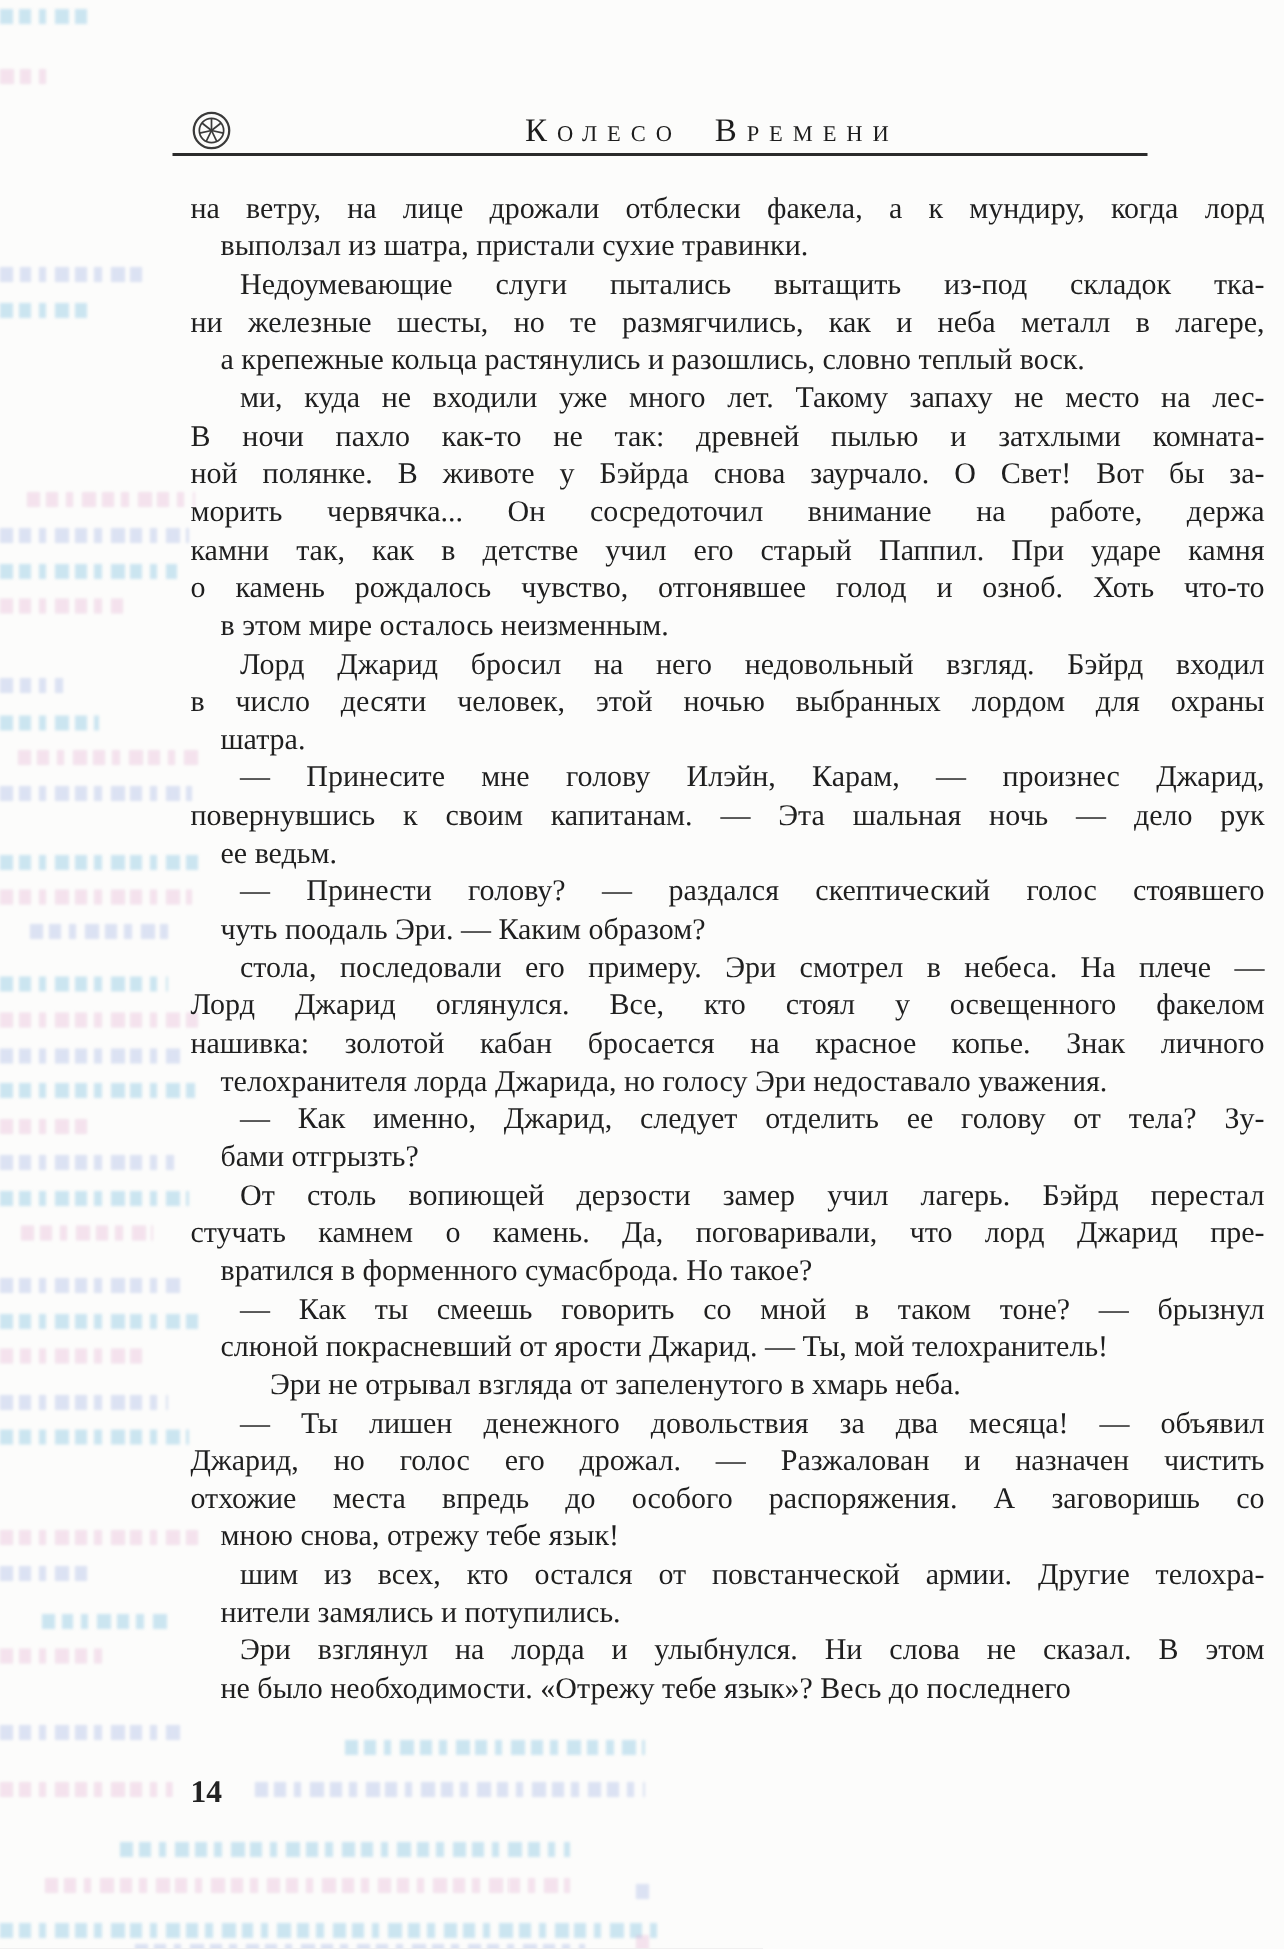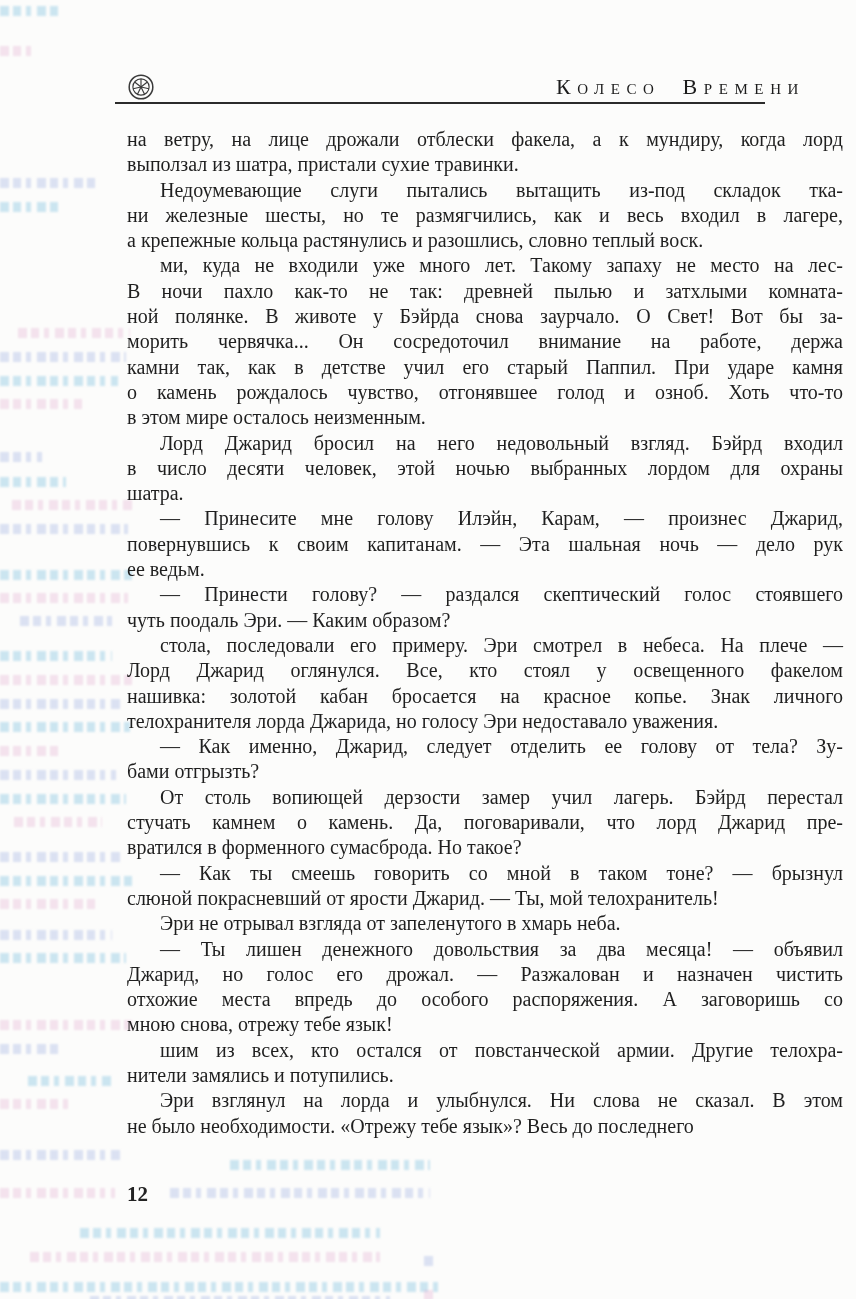--- a/index.html
+++ b/index.html
@@ -9,40 +9,40 @@
     margin:0 auto;
     background:#fcfcfb;
     overflow:hidden;
     font-family:"Liberation Serif","DejaVu Serif",serif;
     color:#1f1f1f;
   }
   
   .wheel-icon{position:absolute;left:126px;top:72px;width:30px;height:30px;}
   .running-title{
     position:absolute;left:350px;top:74px;width:455px;
-    text-align:right;
+    text-align:left;
     font-size:22px;
     font-variant:small-caps;
     letter-spacing:0.30em;
     word-spacing:0.45em;
     color:#1c1c1c;
     white-space:nowrap;
   }
   .header-rule{
     position:absolute;left:115px;top:102px;width:650px;height:2px;
     background:#2b2b2b;
   }
   
   .body-text{
     position:absolute;left:127px;top:127px;width:716px;
     font-size:20px;line-height:25.3px;
   }
   .para{margin:0;}
   .line{text-align:justify;text-align-last:justify;}
-  .line.plast{text-align-last:left;}
+  .line.plast{text-align-last:left;margin-left:20px;}
   .para.indent .line:first-child{padding-left:33px;}
   
   .page-number{
     position:absolute;left:127px;top:1182px;
     font-size:21px;font-weight:bold;color:#222;
   }
   
   .bleed{
     position:absolute;height:10px;
     background-image:repeating-linear-gradient(90deg,
@@ -124,21 +124,21 @@
 
   <div class="header-rule"></div>
 
   <main class="body-text">
       <div class="para">
         <div class="line">на ветру, на лице дрожали отблески факела, а к мундиру, когда лорд</div>
         <div class="line plast">выползал из шатра, пристали сухие травинки.</div>
       </div>
       <div class="para indent">
         <div class="line">Недоумевающие слуги пытались вытащить из-под складок тка-</div>
-        <div class="line">ни железные шесты, но те размягчились, как и весь входил в лагере,</div>
+        <div class="line">ни железные шесты, но те размягчились, как и неба металл в лагере,</div>
         <div class="line plast">а крепежные кольца растянулись и разошлись, словно теплый воск.</div>
       </div>
       <div class="para indent">
         <div class="line">ми, куда не входили уже много лет. Такому запаху не место на лес-</div>
         <div class="line">В ночи пахло как-то не так: древней пылью и затхлыми комната-</div>
         <div class="line">ной полянке. В животе у Бэйрда снова заурчало. О Свет! Вот бы за-</div>
         <div class="line">морить червячка... Он сосредоточил внимание на работе, держа</div>
         <div class="line">камни так, как в детстве учил его старый Паппил. При ударе камня</div>
         <div class="line">о камень рождалось чувство, отгонявшее голод и озноб. Хоть что-то</div>
         <div class="line plast">в этом мире осталось неизменным.</div>
@@ -188,15 +188,15 @@
       <div class="para indent">
         <div class="line">шим из всех, кто остался от повстанческой армии. Другие телохра-</div>
         <div class="line plast">нители замялись и потупились.</div>
       </div>
       <div class="para indent">
         <div class="line">Эри взглянул на лорда и улыбнулся. Ни слова не сказал. В этом</div>
         <div class="line plast">не было необходимости. «Отрежу тебе язык»? Весь до последнего</div>
       </div>
     </main>
 
-  <div class="page-number">12</div>
+  <div class="page-number">14</div>
 
 </div>
 
 </body></html>

